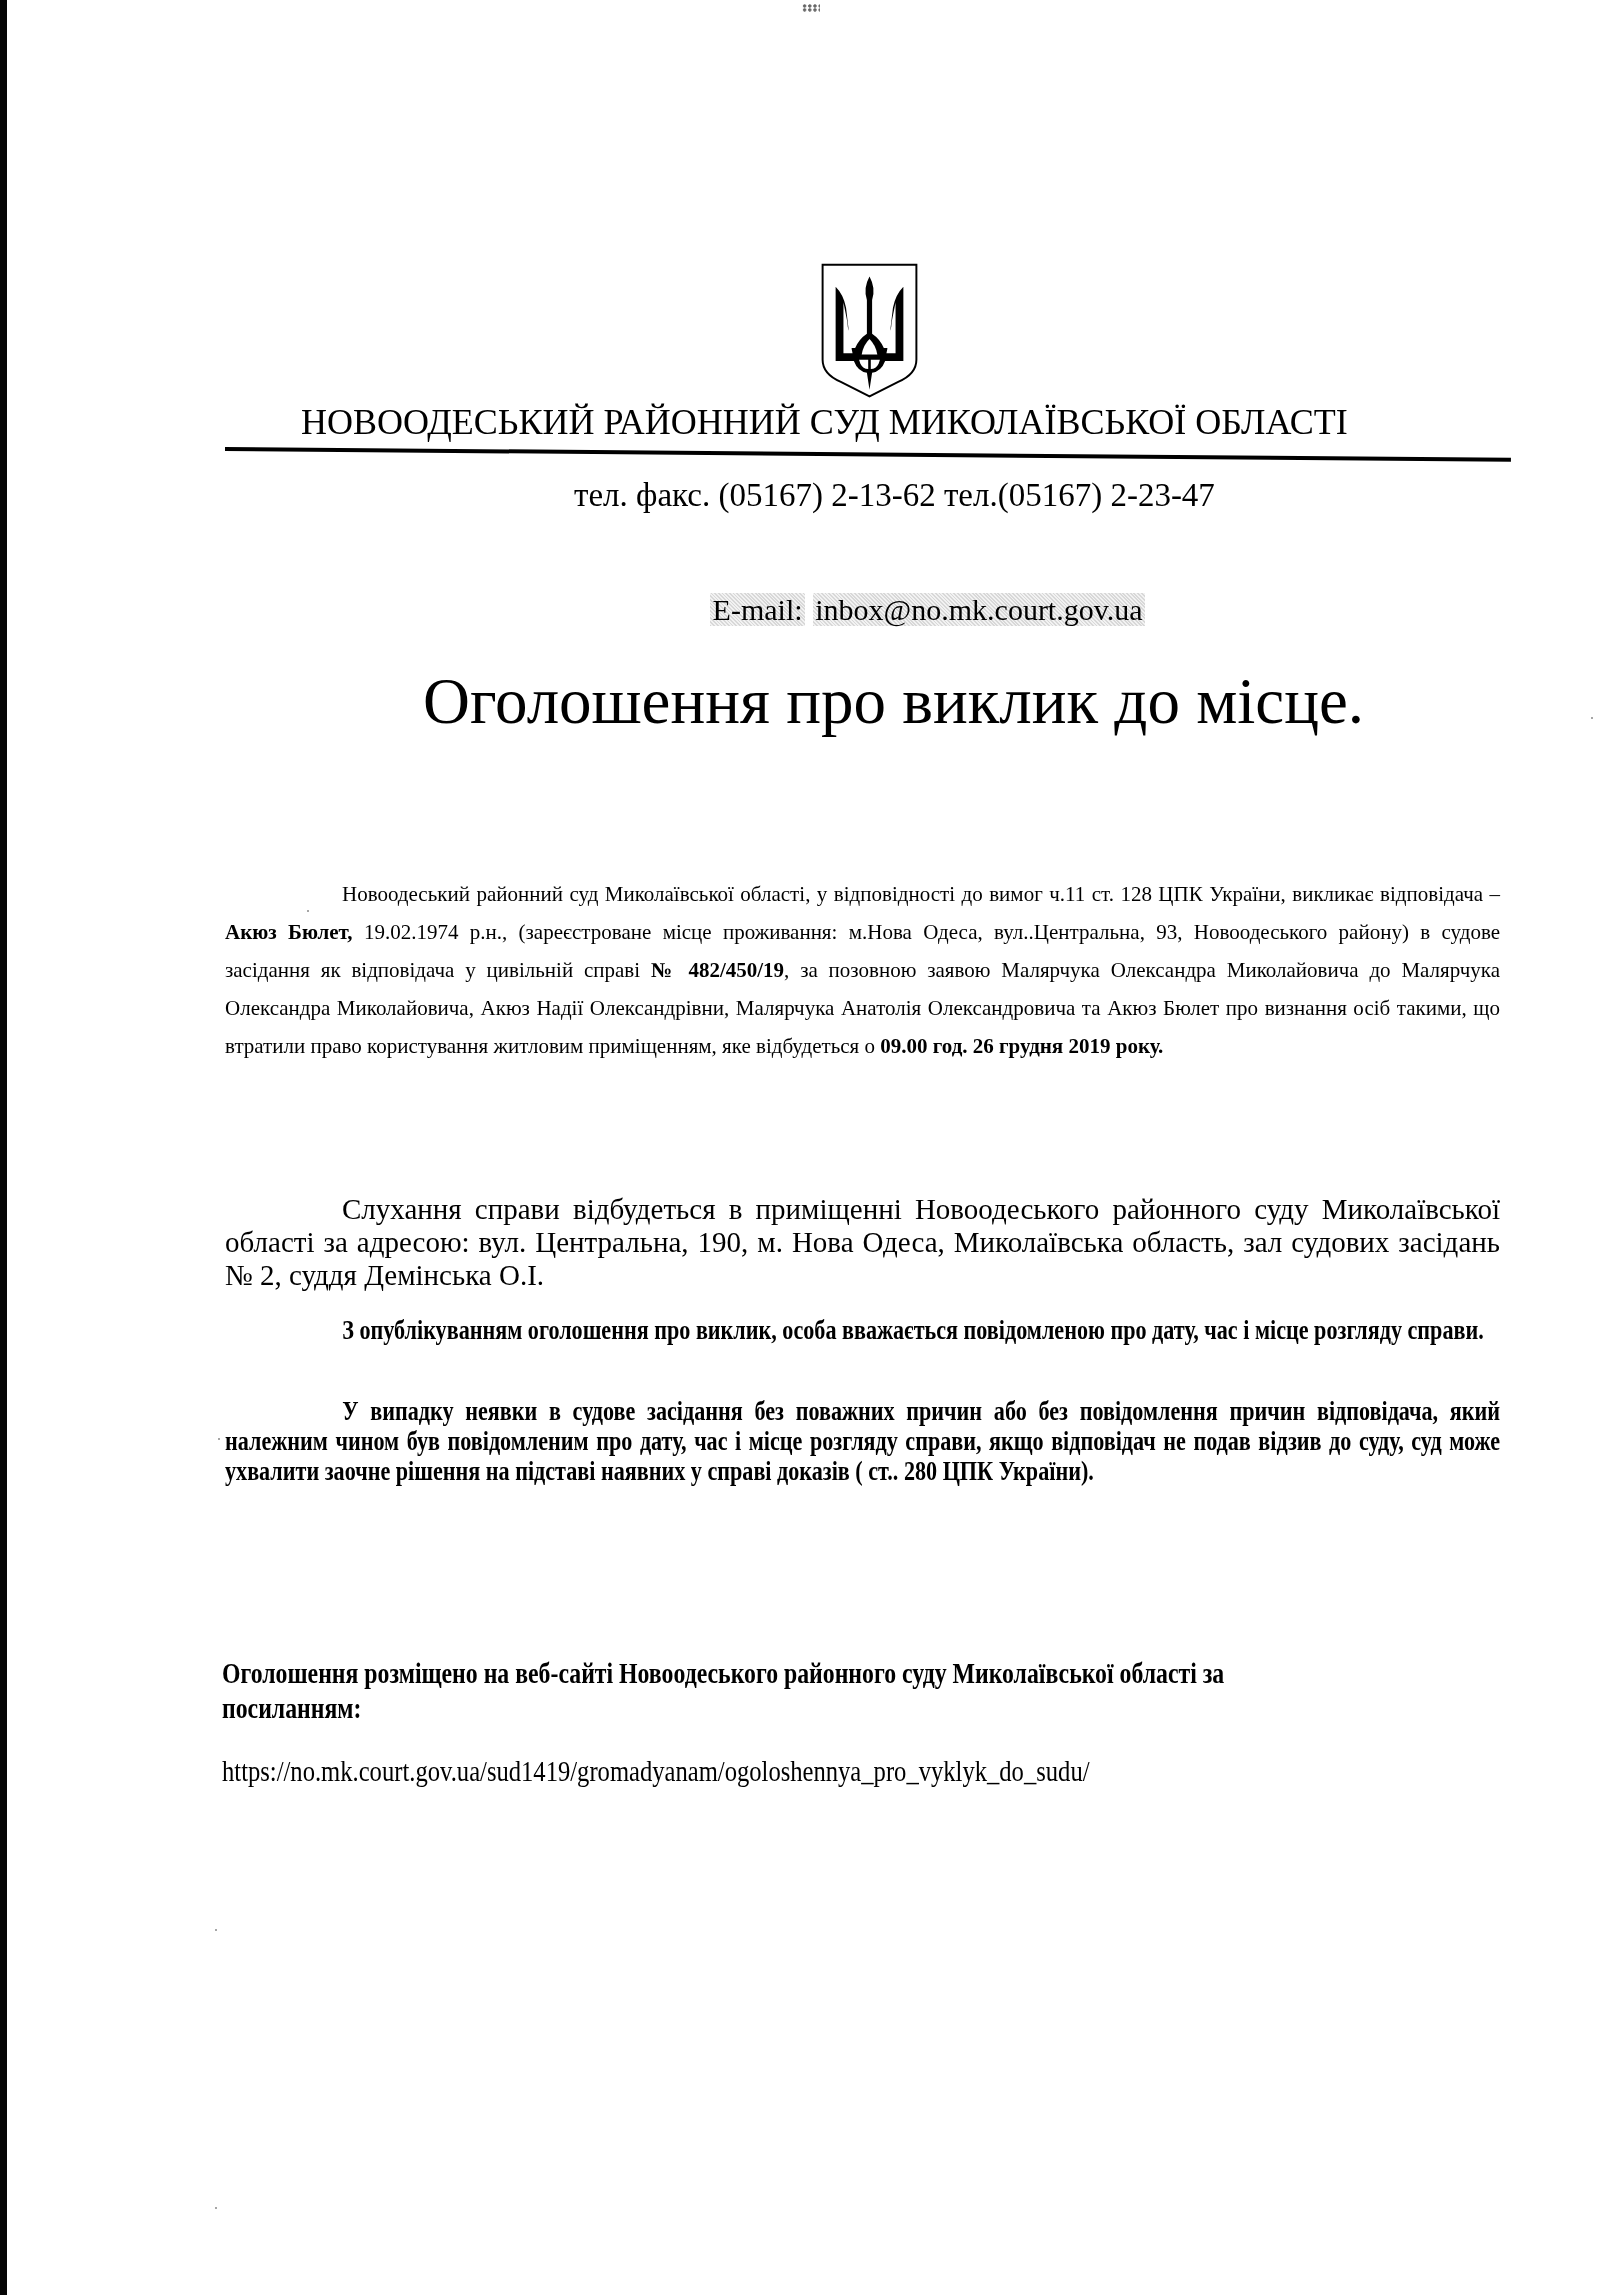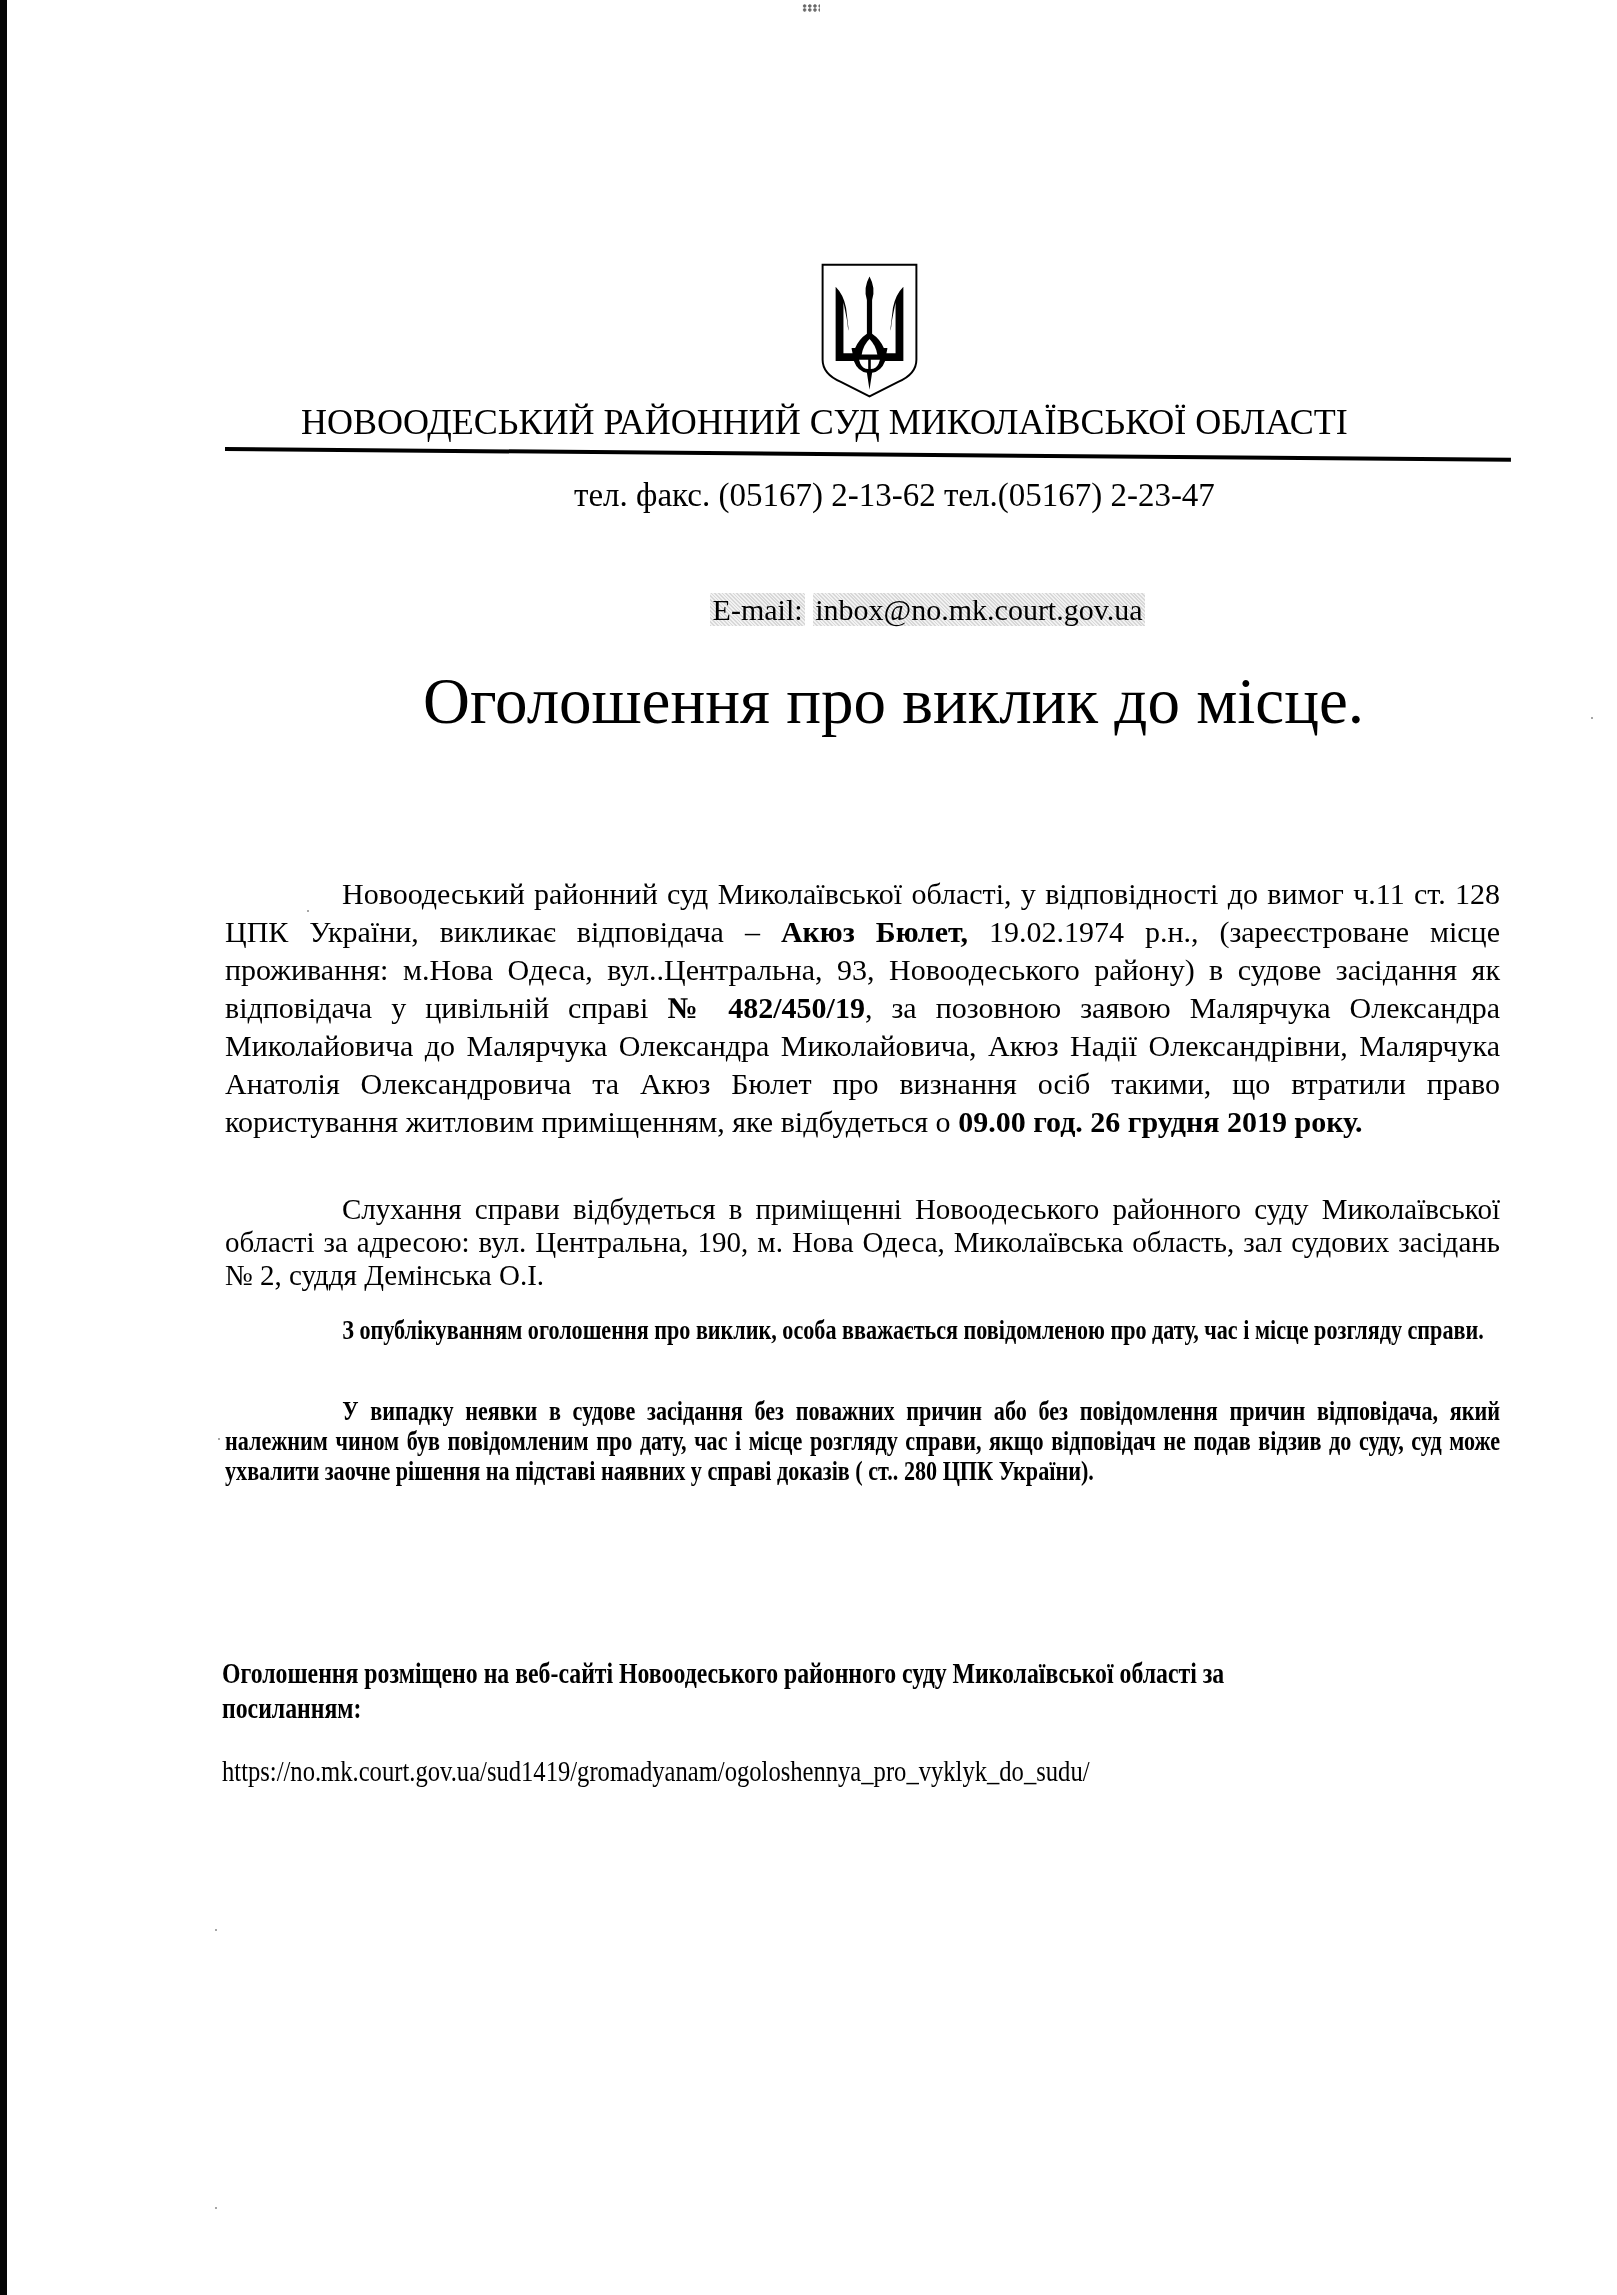--- a/index.html
+++ b/index.html
@@ -12,21 +12,21 @@
   .emblem { position: absolute; left: 820px; top: 262px; width: 99px; height: 137px; }
   .court-name { position: absolute; left: 301px; top: 403px; width: 1135px; font-size: 36px;
                 letter-spacing: 0px; white-space: nowrap; line-height: 39px; text-align: left; }
   .rule { position: absolute; left: 225px; top: 447px; width: 1286px; height: 3.9px; background: #000;
           transform: rotate(0.48deg); transform-origin: left center; }
   .addr { position: absolute; left: 399px; top: 460px; font-size: 33px; white-space: nowrap; line-height: 39px; }
   .phone { position: absolute; left: 574px; top: 476px; font-size: 33px; white-space: nowrap; line-height: 39px; }
   .email-line { position: absolute; left: 710px; top: 562px; font-size: 30px; white-space: nowrap; line-height: 37px; margin-top: 29px; }
   .email-line span { background: repeating-linear-gradient(45deg, #d8d8d8 0 1.3px, #f2f2f2 1.3px 2.6px); padding: 0 2.6px; }
   .doc-title { position: absolute; left: 423px; top: 662px; font-size: 65px; white-space: nowrap; line-height: 78px; }
-  .para { position: absolute; left: 225px; width: 1275px; text-align: justify; font-size: 30px; }
+  .para { position: absolute; left: 225px; width: 1275px; text-align: justify; font-size: 21px; }
   .para p { margin: 0; text-indent: 117px; }
   .p1 { top: 875px; line-height: 38px; }
   .p2 { top: 1193px; line-height: 33px; font-size: 29px; }
   .p3 { top: 1316px; line-height: 29px; font-size: 27px; font-weight: bold; transform: scaleX(0.82); transform-origin: left top; width: 1555px; }
   .p4 { top: 1396px; line-height: 30px; font-size: 27px; font-weight: bold; transform: scaleX(0.82); transform-origin: left top; width: 1555px; }
   .p3 p, .p4 p { text-indent: 143px; }
   .b { font-weight: bold; }
   .footer-note { position: absolute; left: 222px; top: 1656px; width: 1304px; font-size: 29px;
                  line-height: 35px; font-weight: bold; transform: scaleX(0.82); transform-origin: left top; }
   .url { position: absolute; left: 222px; top: 1754px; font-size: 30px; white-space: nowrap; transform: scaleX(0.82); transform-origin: left top; }

